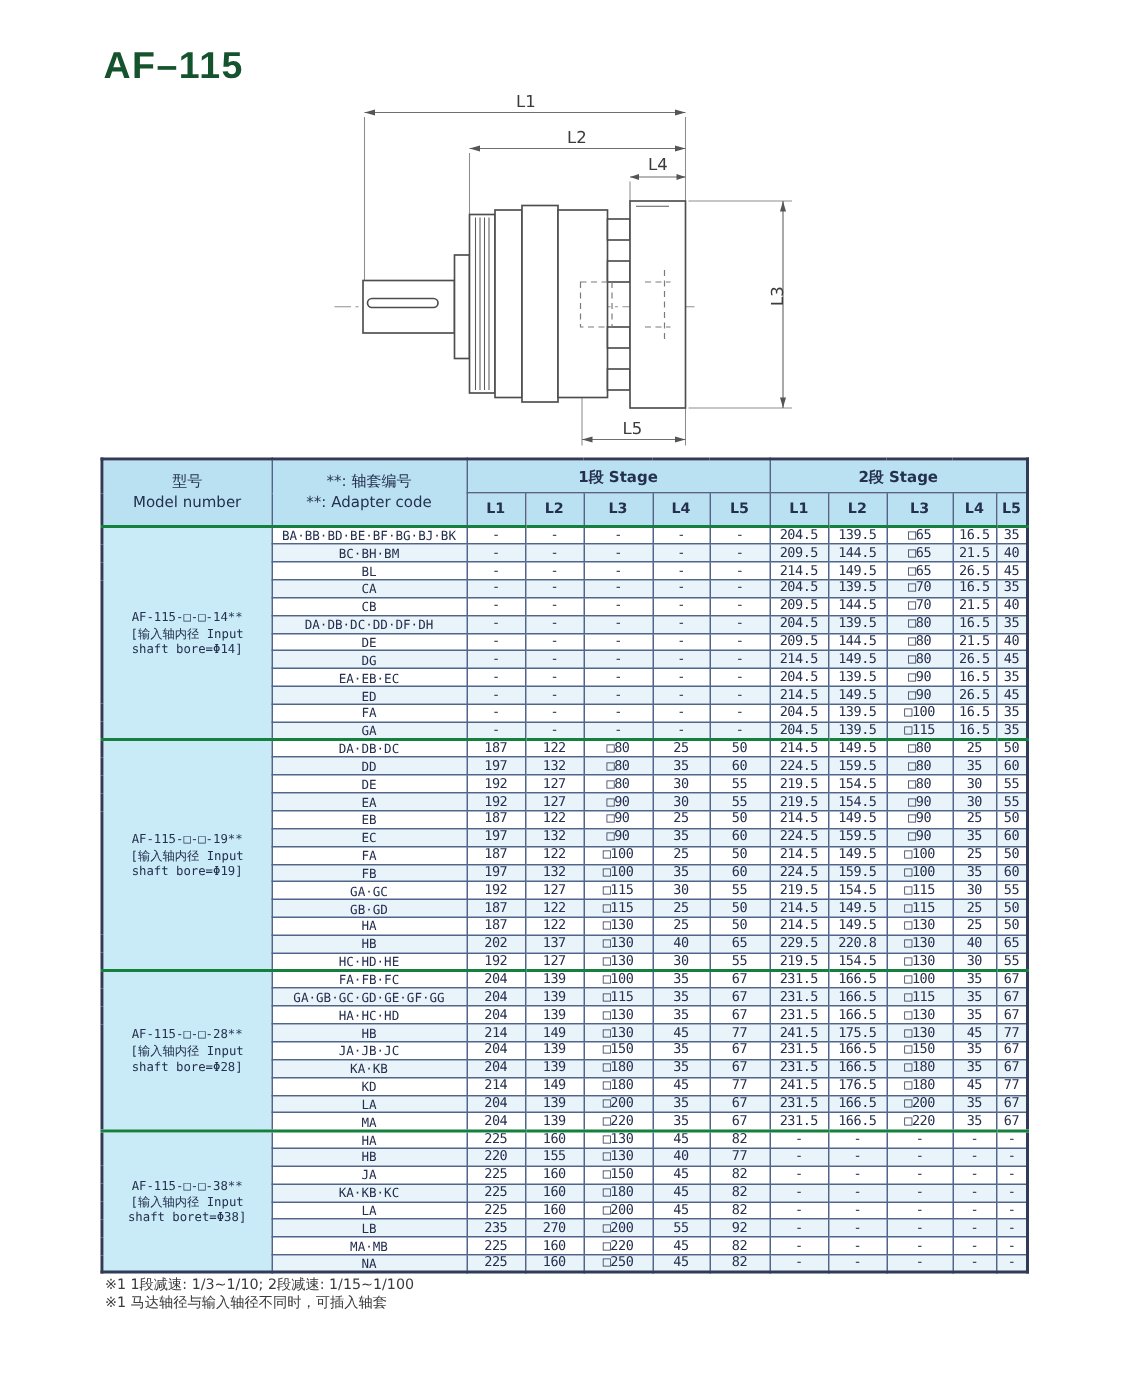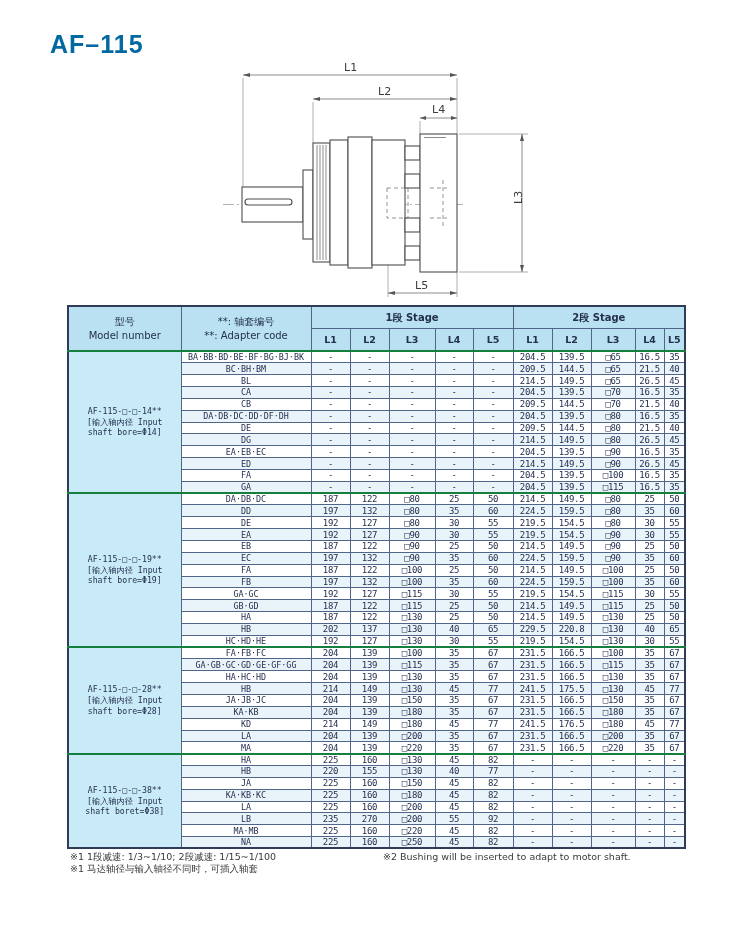--- a/index.html
+++ b/index.html
@@ -2,22 +2,22 @@
 <html><head>
 <meta charset="utf-8">
 <style>
   html,body{margin:0;padding:0;}
   body{
     width:750px;height:927px;position:relative;background:#ffffff;
     font-family:"Liberation Sans", sans-serif;color:#1f2b45;overflow:hidden;
   }
   
   .page-title{
-    position:absolute;left:50px;top:30px;font-size:25px;font-weight:bold;
-    color:#0369a1;letter-spacing:1px;font-family:"Liberation Sans",sans-serif;
+    position:absolute;left:69px;top:30px;font-size:25px;font-weight:bold;
+    color:#14532d;letter-spacing:1px;font-family:"Liberation Sans",sans-serif;
   }
   
   .drawing{position:absolute;left:215px;top:52px;}
   .oline{fill:#ffffff;stroke:#4d4d4d;stroke-width:1.1;}
   .thin{stroke:#5a5a5a;stroke-width:0.7;fill:none;}
   .ext{stroke:#8d8d8d;stroke-width:0.7;}
   .dim{stroke:#6f6f6f;stroke-width:0.8;}
   .arr{fill:#555555;}
   .hid{stroke:#7a7a7a;stroke-width:0.8;fill:none;stroke-dasharray:4 3;}
   .cl{stroke:#909090;stroke-width:0.7;stroke-dasharray:11 3 2 3;}
@@ -755,15 +755,14 @@
       </tbody>
   </table>
 </div>
 
 <div class="footnotes">
   <div class="fcol cn">
     <div>※1 1段减速: 1/3~1/10; 2段减速: 1/15~1/100</div>
     <div>※1 马达轴径与输入轴径不同时，可插入轴套</div>
   </div>
   <div class="fcol en">
-    <div>※2 Bushing will be inserted to adapt to motor shaft.</div>
   </div>
 </div>
 
 </body></html>

